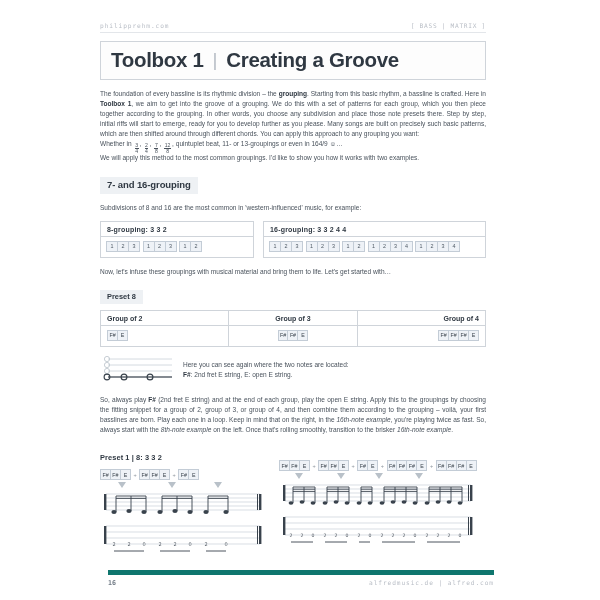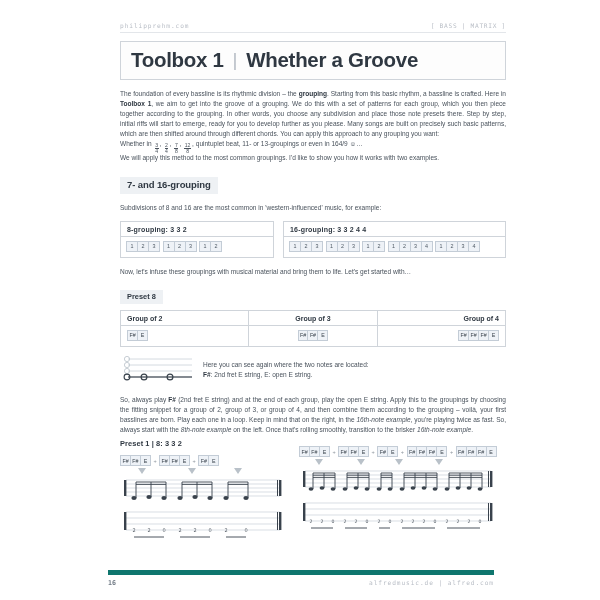--- a/index.html
+++ b/index.html
@@ -17,21 +17,21 @@
   .page {
     position: relative;
     width: 600px;
     height: 600px;
     box-sizing: border-box;
     padding: 0;
     background: #ffffff;
   }
   .content {
     position: absolute;
-    left: 120px;
+    left: 100px;
     top: 22px;
     width: 386px;
   }
 
   
   .runhead {
     display: flex;
     justify-content: space-between;
     align-items: baseline;
     font-family: "DejaVu Sans Mono", monospace;
@@ -209,21 +209,21 @@
   .tabtext {
     font-size: 6.55px;
     line-height: 10.1px;
     color: #49525c;
     padding-top: 4px;
   }
 
   
   .examples {
     display: flex;
-    margin-top: 4px;
+    margin-top: 18px;
     gap: 9px;
   }
   .ex-col-left  { width: 170px; flex: none; }
   .ex-col-right { flex: 1; }
   .ex-title {
     font-size: 7.4px;
     font-weight: bold;
     color: #2f3842;
     letter-spacing: 0.1px;
   }
@@ -266,21 +266,21 @@
     <div class="runhead">
       <span class="left">philipprehm.com</span>
       <span class="right">[ BASS | MATRIX ]</span>
     </div>
 
     
     <div class="title-box">
       <div class="title-line">
         <span>Toolbox 1</span>
         <span class="title-sep">|</span>
-        <span>Whether a Groove</span>
+        <span>Creating a Groove</span>
       </div>
     </div>
 
     
     <p class="body"><span>The foundation of every bassline is its rhythmic division – the </span><b>grouping</b><span>. Starting from this basic rhythm, a bassline is crafted. Here in </span><b>Toolbox 1</b><span>, we aim to get into the groove of a grouping. We do this with a set of patterns for each group, which you then piece together according to the grouping. In other words, you choose any subdivision and place those note presets there. Step by step, initial riffs will start to emerge, ready for you to develop further as you please. Many songs are built on precisely such basic patterns, which are then shifted around through different chords. You can apply this approach to any grouping you want:</span></p>
 
     <p class="body tight"><span>Whether in </span><span class="frac">
           <span class="num">3</span>
           <span class="den">4</span>
         </span>, <span class="frac">

